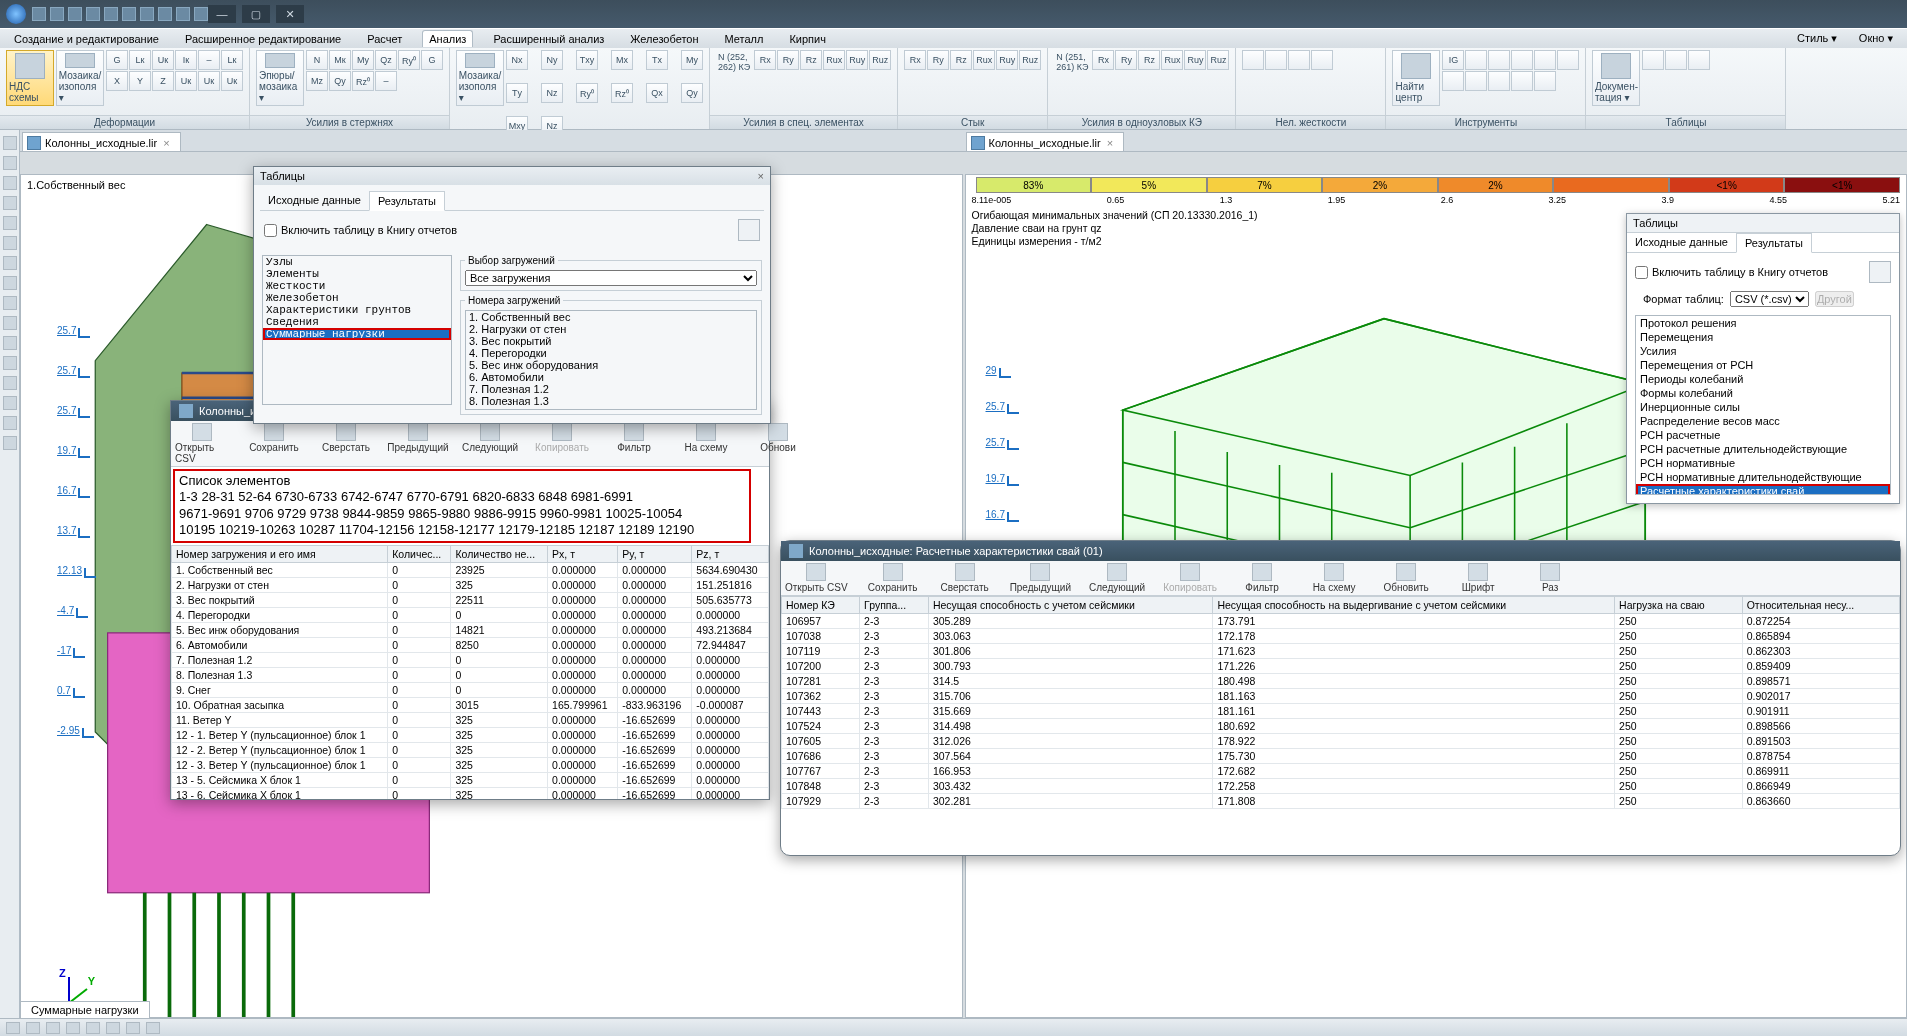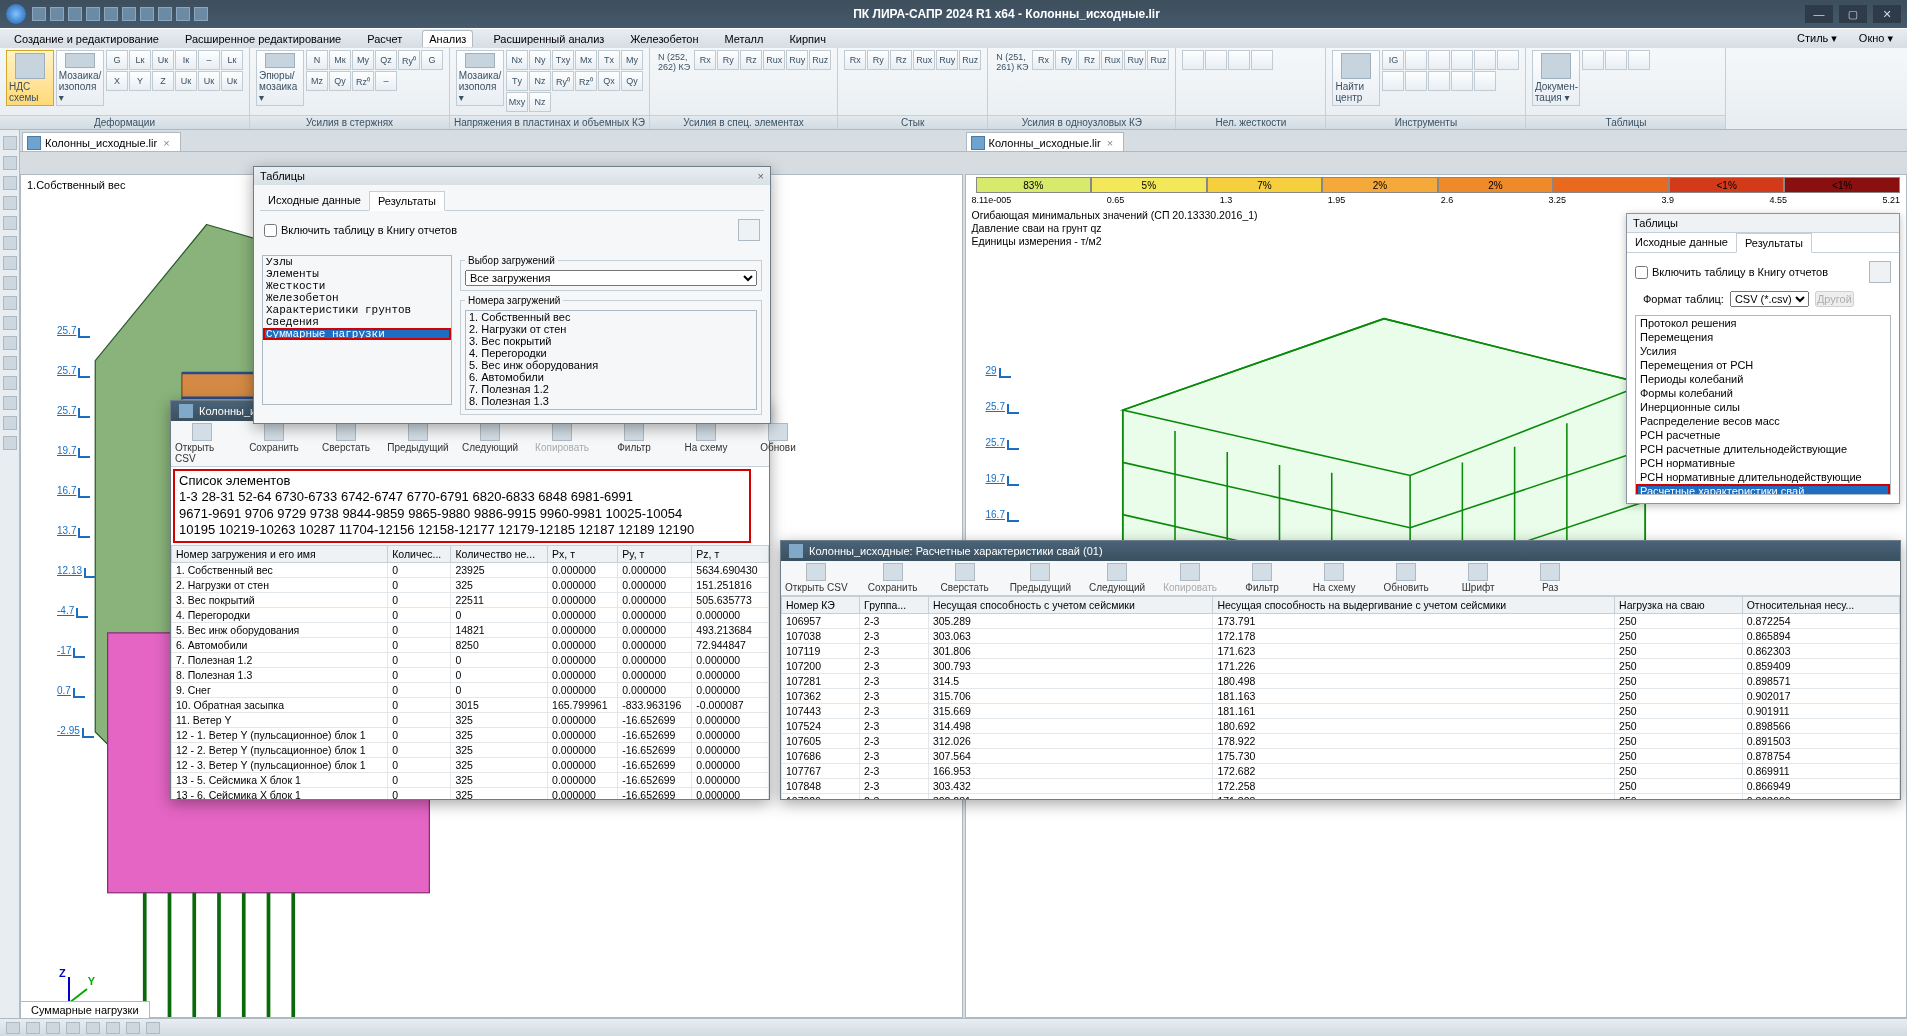--- a/index.html
+++ b/index.html
@@ -108,21 +108,20 @@
       <span></span>
       <span></span>
       <span></span>
       <span></span>
       <span></span>
       <span></span>
       <span></span>
       <span></span>
       <span></span>
   </div>
-  <div class="title">ПК ЛИРА-САПР  2024 R1 x64 - Колонны_исходные.lir</div>
   <div class="wctl">
     <span>—</span>
     <span>▢</span>
     <span>✕</span>
   </div>
 </div>
 
 <div class="menubar">
   <span class="tab">Создание и редактирование</span>
   <span class="tab">Расширенное редактирование</span>
@@ -186,21 +185,21 @@
         </div>
       </div>
       <div class="lbl">Усилия в стержнях</div>
     </div>
     <div class="rgroup">
       <div class="ctrls">
         <div class="rbtn big">
           <div class="ico"></div>
           <div>Мозаика/ изополя ▾</div>
         </div>
-        <div style="display: grid; grid-template-columns: repeat(6, 22px); gap: 1px;">
+        <div style="display: grid; grid-template-columns: repeat(6, 22px); gap: 13px;">
           <div class="rbtn">Nx</div>
           <div class="rbtn">Ny</div>
           <div class="rbtn">Tху</div>
           <div class="rbtn">Mx</div>
           <div class="rbtn">Tx</div>
           <div class="rbtn">My</div>
           <div class="rbtn">Tу</div>
           <div class="rbtn">Nz</div>
           <div class="rbtn">Ry⁰</div>
           <div class="rbtn">Rz⁰</div>
@@ -768,21 +767,21 @@
             <td>325</td>
             <td>0.000000</td>
             <td>-16.652699</td>
             <td>0.000000</td>
           </tr>
         </tbody>
       </table>
   </div>
 </div>
 
-<div class="tblwin" style="left:780px; top:540px; right:6px; height:260px; width:auto;">
+<div class="tblwin" style="left:780px; top:540px; right:6px; height:316px; width:auto;border-radius:10px;">
   <div class="tw-title">
     <span style="width:14px;height:14px;background:#7fa8c9;"></span>
     <span>Колонны_исходные: Расчетные характеристики свай (01)</span>
     <span class="sp"></span>
   </div>
   <div class="toolbar" id="pw-tb">
       <div class="tb">
         <div class="tico"></div>
         <div>Открыть CSV</div>
       </div>

